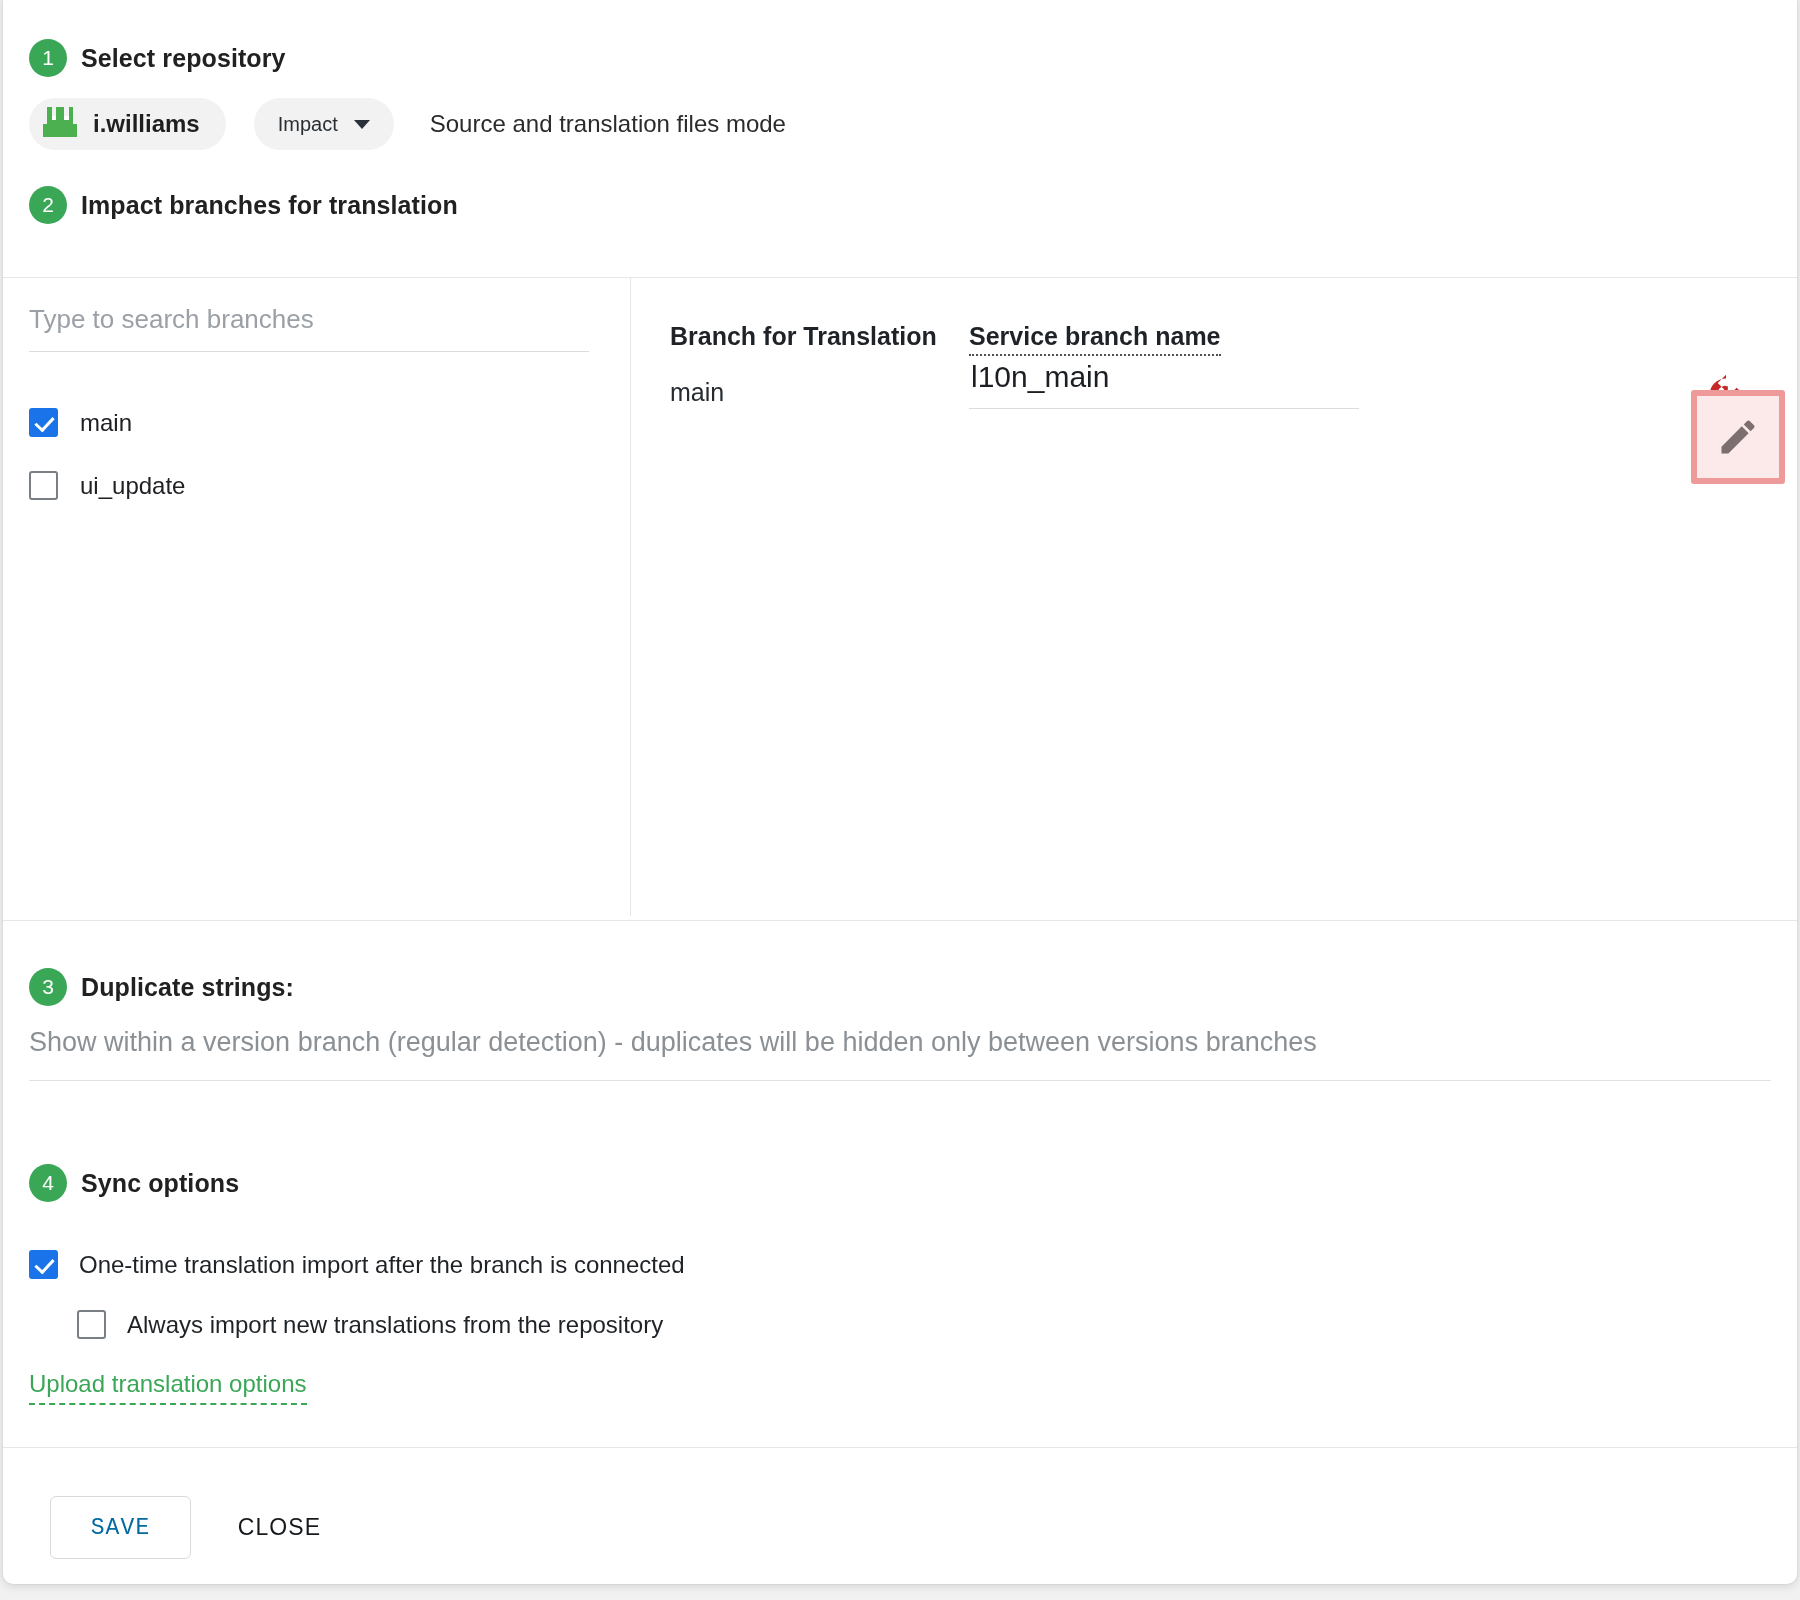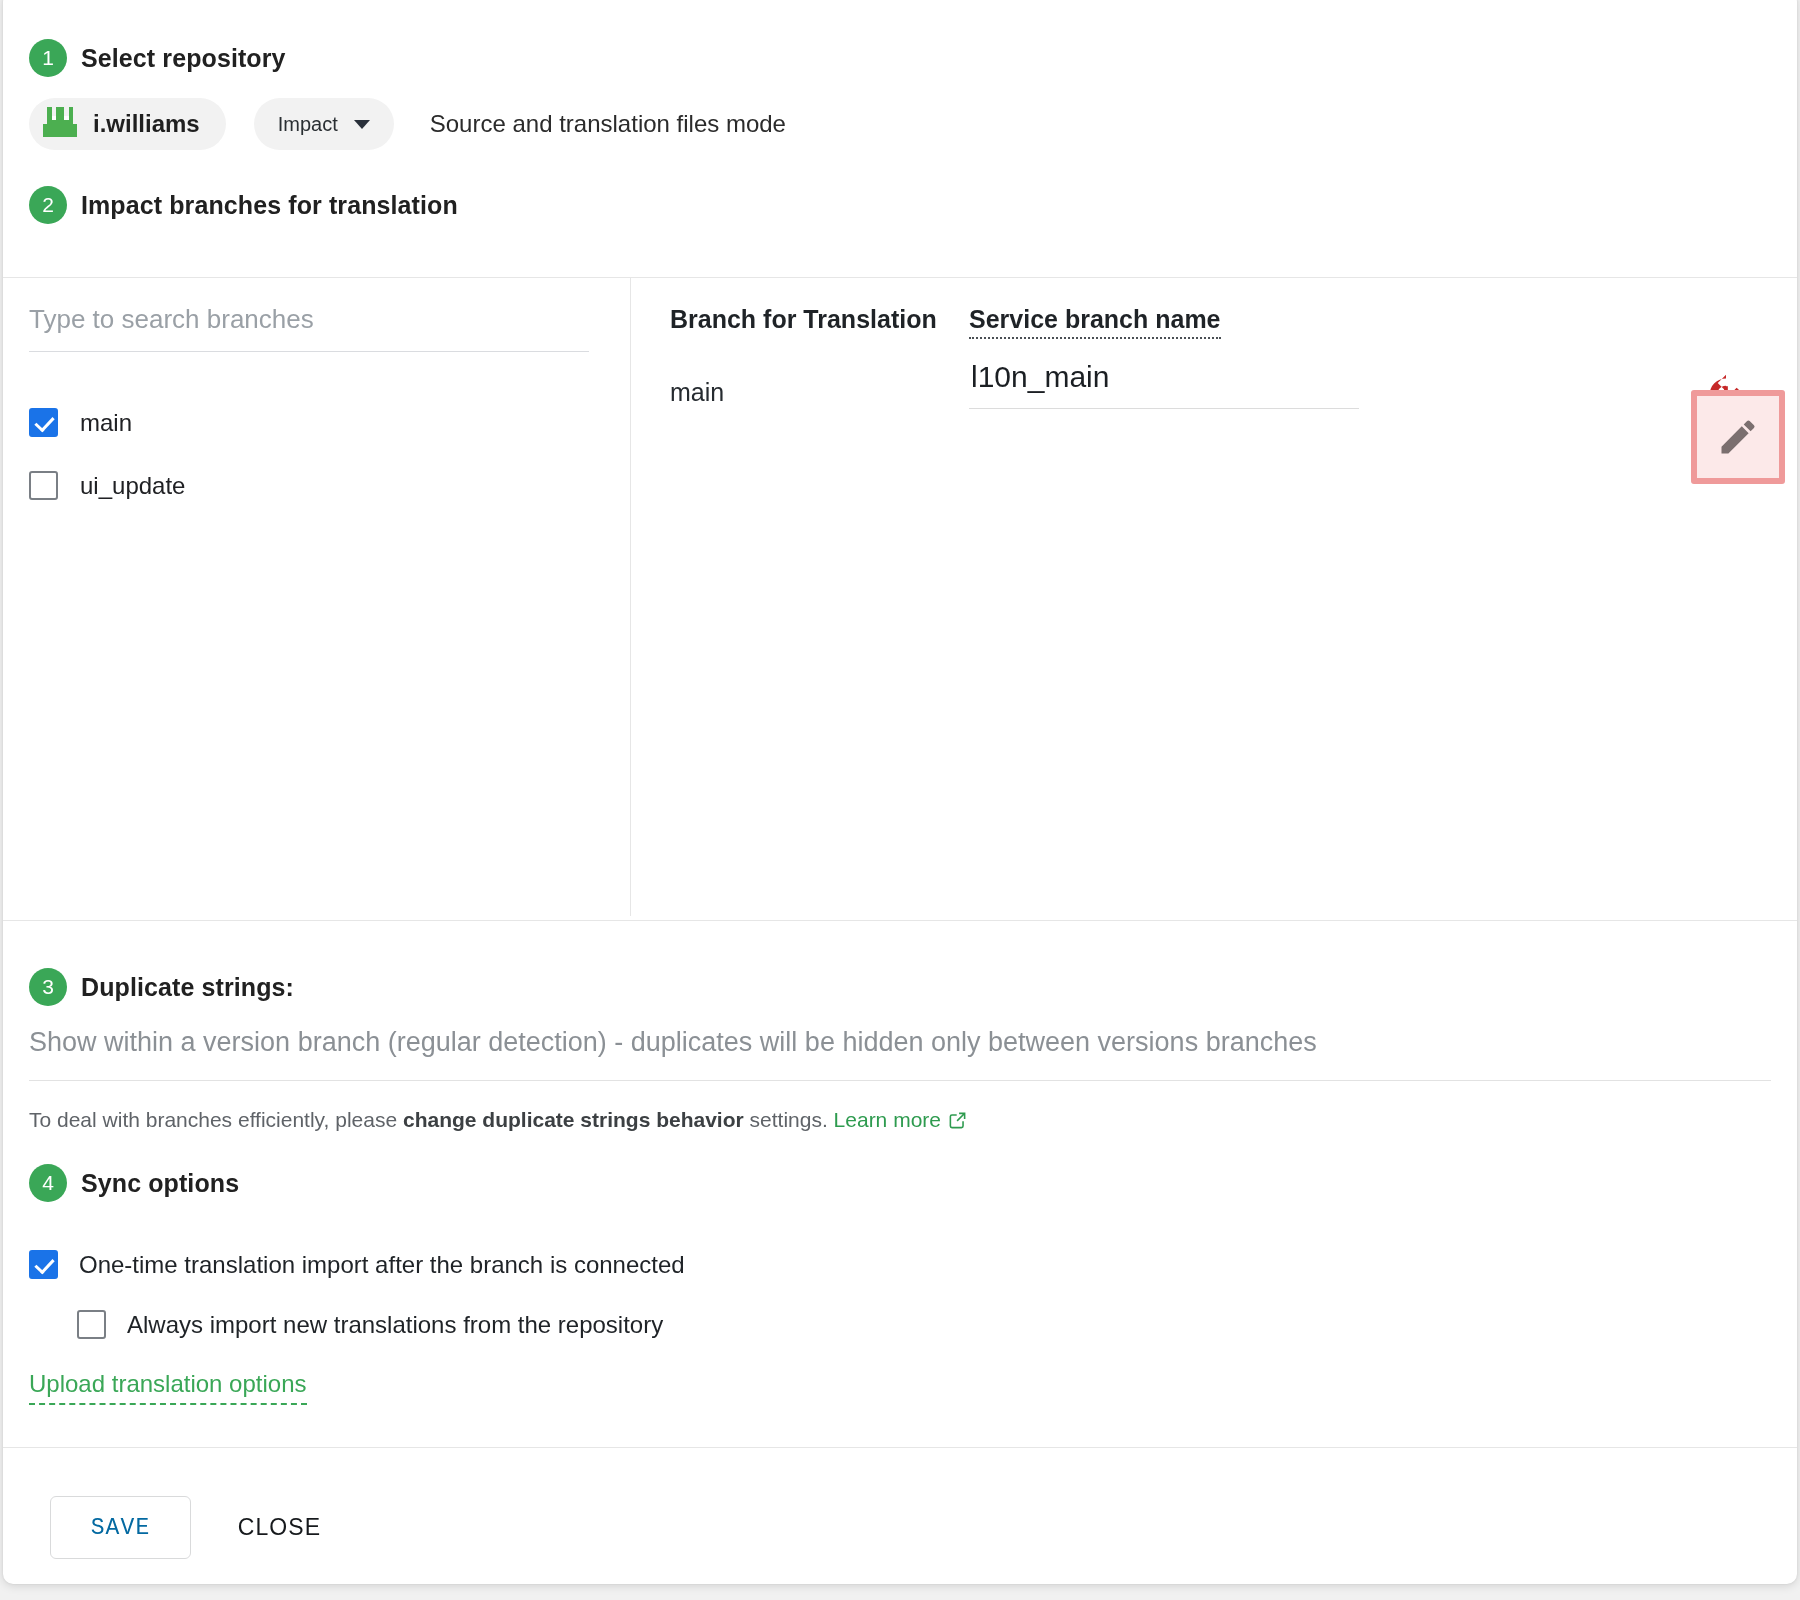--- a/index.html
+++ b/index.html
@@ -150,21 +150,21 @@
     border-width: 0 3.5px 3.5px 0;
     transform: rotate(43deg);
   }
 
   
   .tr-panel { position: absolute; left: 628px; top: 286px; width: 1166px; height: 638px; }
   .tr-col-branch { position: absolute; left: 39px; top: 0; }
   .tr-col-service { position: absolute; left: 338px; top: 0; }
   .col-header {
     font-size: 25px; font-weight: bold; color: #1f2327;
-    margin-top: 27px;
+    margin-top: 44px;
   }
   .dotted-underline {
     border-bottom: 2px dotted #4a4f54;
     padding-bottom: 4px;
     cursor: help;
   }
   .tr-row-branch {
     position: absolute; left: 39px; top: 100px;
     font-size: 25px; color: #262b30;
   }
@@ -352,29 +352,20 @@
     <div class="sec3 step-head">
       <div class="step-badge">3</div>
       <div class="step-title">Duplicate strings:</div>
     </div>
 
     <div class="dup-select">
       <div class="dup-select-value">Show within a version branch (regular detection) - duplicates will be hidden only between versions branches</div>
       <div class="dup-underline"></div>
     </div>
 
-    <div class="dup-hint">
-      <span>To deal with branches efficiently, please </span><b>change duplicate strings behavior</b><span> settings. </span><a class="learn-more">
-          <span>Learn more</span>
-          <svg width="19" height="19" viewBox="0 0 24 24">
-            <path fill="none" stroke="#2e9b4f" stroke-width="2" d="M19 13v6a2 2 0 0 1-2 2H5a2 2 0 0 1-2-2V7a2 2 0 0 1 2-2h6"></path>
-            <path fill="none" stroke="#2e9b4f" stroke-width="2" d="M14 3h7v7M11.5 12.5L20.5 3.5"></path>
-          </svg>
-        </a>
-    </div>
 
     <div class="sec4 step-head">
       <div class="step-badge">4</div>
       <div class="step-title">Sync options</div>
     </div>
 
     <div class="opt-row" id="opt1">
       <span class="cb on"></span>
       <span class="opt-label">One-time translation import after the branch is connected</span>
     </div>

